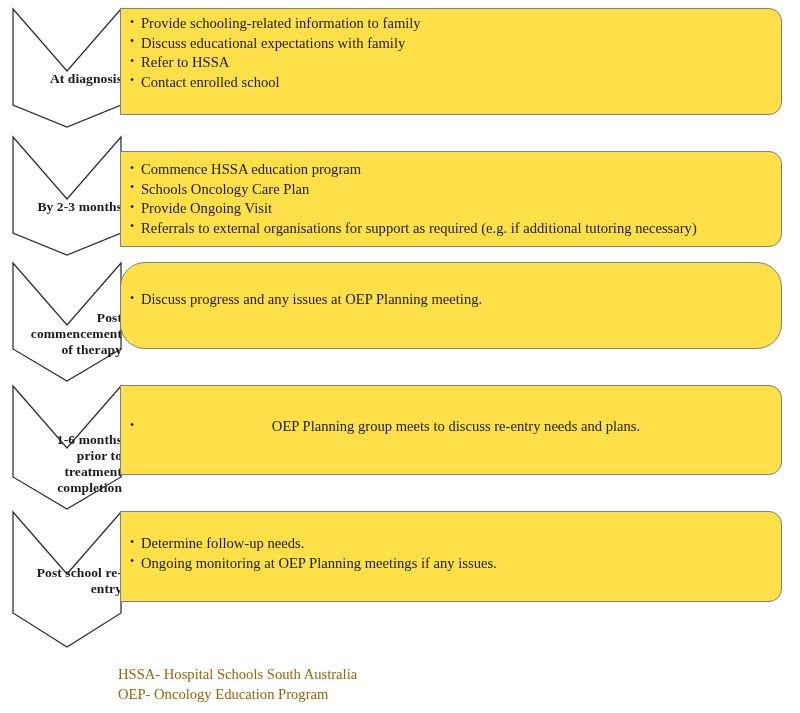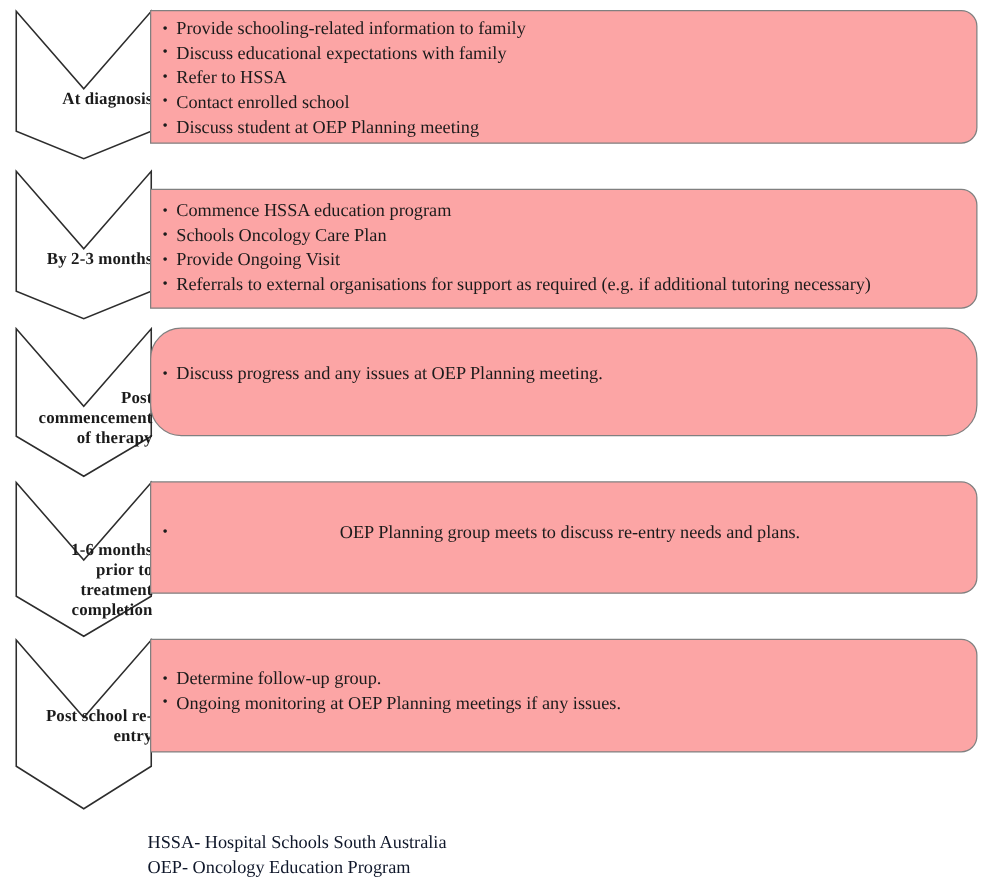--- a/index.html
+++ b/index.html
@@ -60,21 +60,21 @@
     letter-spacing: 0.1px;
     white-space: pre-line;
     font-weight: bold;
   }
 
   
   .content-box {
     position: absolute;
     left: 120px;
     right: 18px;
-    background: #fca5a5;
+    background: #fde047;
     border: 1px solid #808080;
     border-top-right-radius: 13px;
     border-bottom-right-radius: 13px;
     border-top-left-radius: 0;
     border-bottom-left-radius: 0;
     box-sizing: border-box;
   }
 
   .bullets {
     list-style: none;
@@ -99,21 +99,21 @@
     color: #1b1b1b;
   }
 
   
   .legend {
     position: absolute;
     left: 118px;
     top: 664px;
     font-size: 14.6px;
     line-height: 1.39;
-    color: #0f172a;
+    color: #a16207;
   }
   .legend div { white-space: nowrap; }
 </style>
 </head>
 <body>
 
 <div id="flowchart">
 
   <div class="stage" style="top:8px;">
     <div class="chevron">
@@ -121,21 +121,20 @@
         <path class="chevron-shape" d="M 1 1 L 55 63 L 109 1 L 109 97 L 55 119 L 1 97 Z"></path>
       </svg>
     </div>
     <div class="stage-label" style="top:63px;">At diagnosis</div>
     <div class="content-box" style="top:0px; height:107px; padding:5px 10px 5px 9px;">
       <ul class="bullets">
         <li>Provide schooling-related information to family</li>
         <li>Discuss educational expectations with family</li>
         <li>Refer to HSSA</li>
         <li>Contact enrolled school</li>
-        <li>Discuss student at OEP Planning meeting</li>
       </ul>
     </div>
   </div>
 
   <div class="stage" style="top:136px;">
     <div class="chevron">
       <svg viewBox="0 0 110 120" width="110" height="120" aria-hidden="true">
         <path class="chevron-shape" d="M 1 1 L 55 63 L 109 1 L 109 97 L 55 119 L 1 97 Z"></path>
       </svg>
     </div>
@@ -186,21 +185,21 @@
   <div class="stage" style="top:511px;">
     <div class="chevron">
       <svg viewBox="0 0 110 137" width="110" height="137" aria-hidden="true">
         <path class="chevron-shape" d="M 1 1 L 55 63 L 109 1 L 109 102 L 55 136 L 1 102 Z"></path>
       </svg>
     </div>
     <div class="stage-label" style="top:54px;">Post school re-
 entry</div>
     <div class="content-box" style="top:0px; height:91px; padding:22px 10px 5px 9px;">
       <ul class="bullets">
-        <li>Determine follow-up group.</li>
+        <li>Determine follow-up needs.</li>
         <li>Ongoing monitoring at OEP Planning meetings if any issues.</li>
       </ul>
     </div>
   </div>
 
   <div class="legend">
     <div>HSSA- Hospital Schools South Australia</div>
     <div>OEP- Oncology Education Program</div>
   </div>
 

